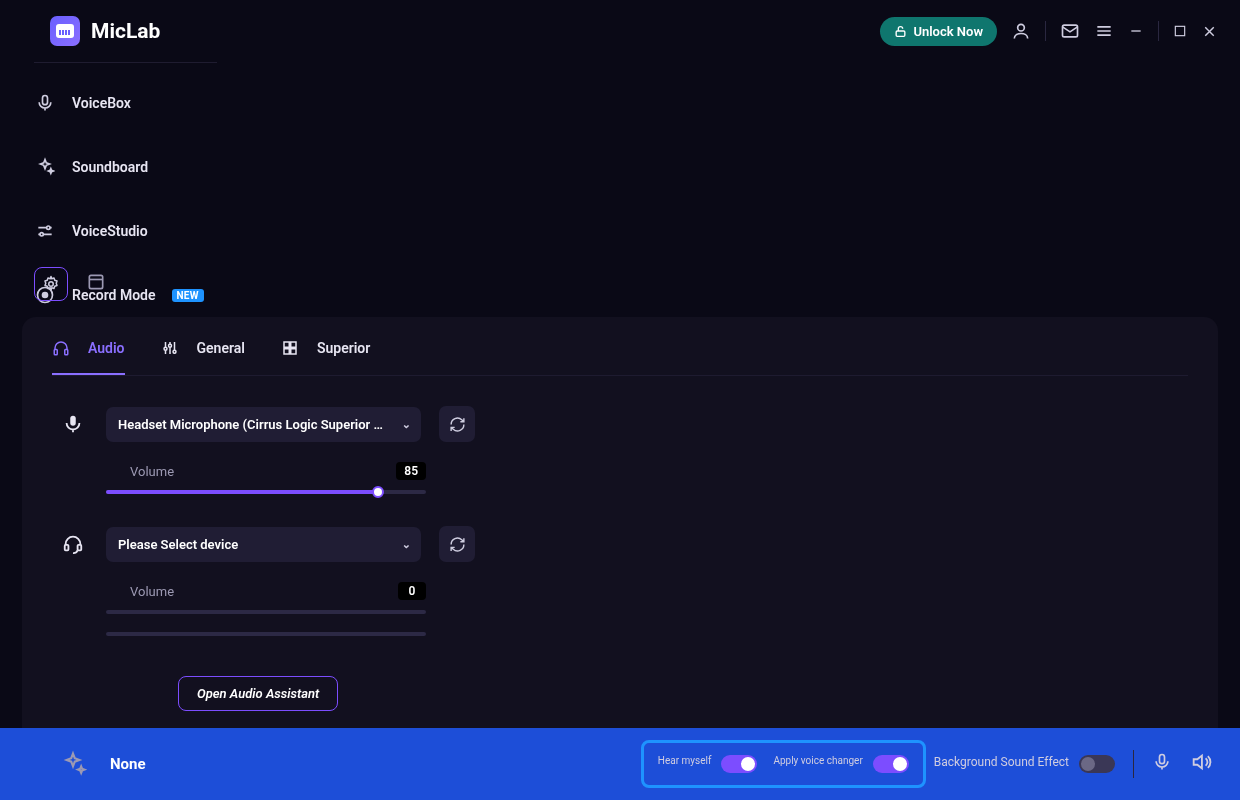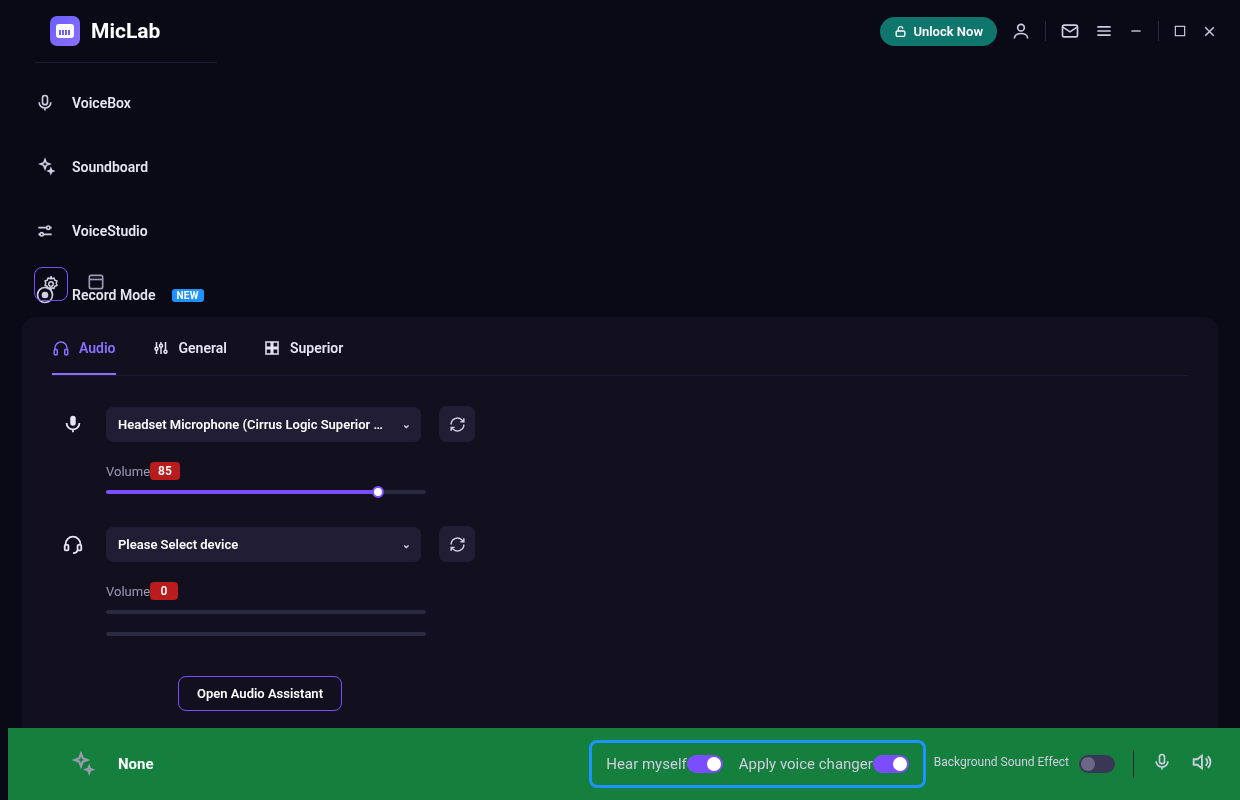--- a/index.html
+++ b/index.html
@@ -26,58 +26,58 @@
 .nav-icon { width: 22px; display:flex; justify-content:center; color:#cfcde0; }
 .badge-new { font-size: 10px; font-weight: 700; background: #1e93ff; color:#fff; padding: 1px 5px; border-radius: 3px; letter-spacing: .3px; }
 .sidebar-bottom { position:absolute; bottom: 4px; left: 34px; display:flex; gap: 18px; align-items:center; }
 .settings-activ { width: 34px; height: 34px; border: 1.5px solid #7c4dff; border-radius: 8px; display:flex; align-items:center; justify-content:center; color:#cfcde0; cursor:pointer; }
 .panel-icon { color:#9c99b3; cursor:pointer; }
 
 
 .main { flex: 1; padding: 12px 22px 0 22px; }
 .panel { background: #12101f; border-radius: 14px; height: 620px; padding: 0 30px 20px 30px; overflow:hidden; }
 .tabs { display: flex; gap: 36px; border-bottom: 1px solid #1e1b30; padding-top: 22px; }
-.tab { display: flex; align-items: center; gap: 9px; font-size: 14px; font-weight: 600; color: #e7e5f2; padding-bottom: 16px; cursor:pointer; border-bottom: 2px solid transparent; }
+.tab { display: flex; align-items: center; gap: 18px; font-size: 14px; font-weight: 600; color: #e7e5f2; padding-bottom: 16px; cursor:pointer; border-bottom: 2px solid transparent; }
 .tab.active { color: #8a6fff; border-bottom-color: #8a6fff; }
 .section { padding-top: 30px; padding-left: 6px; max-width: 700px; }
 
 .row-device { display:flex; align-items:center; gap: 18px; margin-bottom: 20px; }
 .device-icon { width: 30px; display:flex; justify-content:center; color:#e7e5f2; }
 .select { flex: 0 0 315px; background: #201d34; color:#fff; font-size: 13px; font-weight:600; padding: 10px 30px 10px 12px; border-radius: 7px; position:relative; overflow:hidden; white-space:nowrap; text-overflow:ellipsis; cursor:pointer; }
 .select .chev { position:absolute; right:10px; top:50%; transform:translateY(-50%); font-size:11px; color:#cfcde0; }
 .refresh { width: 36px; height: 36px; background: #201d34; border-radius: 7px; display:flex; align-items:center; justify-content:center; color:#cfcde0; cursor:pointer; }
 
 .ctrl { margin-left: 48px; max-width: 320px; margin-bottom: 32px; }
-.ctrl-head { display:flex; align-items:center; font-size: 13px; color:#9c99b3; margin-bottom: 10px; }
-.val-box { background: #b91c1c; color:#fff; font-size: 12px; font-weight:600; padding: 2px 8px; border-radius: 4px; min-width: 28px; text-align:center; }
+.ctrl-head { display:flex; justify-content:space-between; align-items:center; font-size: 13px; color:#9c99b3; margin-bottom: 10px; margin-left: 24px; }
+.val-box { background: #000000; color:#fff; font-size: 12px; font-weight:600; padding: 2px 8px; border-radius: 4px; min-width: 28px; text-align:center; }
 .slider { height: 4px; background: #2c2945; border-radius: 2px; position:relative; }
 .slider-fill { height:100%; background: #7c4dff; border-radius: 2px; }
 .slider-thumb { position:absolute; top:50%; width:12px; height:12px; background:#fff; border:2px solid #7c4dff; border-radius:50%; transform:translate(-50%,-50%); }
 
 .noise-row { display:flex; justify-content:space-between; align-items:center; font-size:13px; color:#9c99b3; margin-left:48px; max-width:320px; margin-bottom: 10px; }
 .noise-row .left { display:flex; align-items:center; gap:10px; }
 .mini-toggle { width:26px; height:14px; background:#2c2945; border-radius:7px; position:relative; cursor:pointer; }
 .mini-toggle .knob { position:absolute; width:10px; height:10px; background:#5a5775; border-radius:50%; top:2px; left:2px; }
 
-.assistant-btn { margin: 40px 0 36px 120px; background: transparent; border: 1.5px solid #7c4dff; color:#fff; font-size: 13px; font-weight:600; padding: 9px 18px; border-radius: 8px; cursor:pointer; }
+.assistant-btn { margin: 40px 0 36px 120px; background: transparent; border: 1.5px solid #7c4dff; color:#fff; font-size: 13px; font-weight:600; padding: 9px 18px; border-radius: 8px; cursor:pointer;font-style:italic; }
 
 .nre { margin-left: 48px; max-width: 470px; }
 .nre-head { display:flex; align-items:center; gap: 18px; font-size: 15px; color:#d0cde0; margin-bottom: 12px; }
 .nre-toggle { width:34px; height:18px; background:#3a3756; border-radius:9px; position:relative; cursor:pointer; }
 .nre-toggle .knob { position:absolute; width:14px; height:14px; background:#6b6885; border-radius:50%; top:2px; left:2px; }
 .nre-desc { font-size: 12.5px; line-height: 1.5; color:#6e6b86; }
 
 
-.bottombar { position:absolute; bottom:0; left:8px; right:0; height:72px; background:#15803d; display:flex; align-items:center; padding: 0 28px 0 54px; }
+.bottombar { position:absolute; bottom:0; left:0; right:0; height:72px; background:#1d4ed8; display:flex; align-items:center; padding: 0 28px 0 54px; }
 .status-left { display:flex; align-items:center; gap: 18px; }
 .status-icon { width:38px; height:38px;  border-radius:50%; display:flex; align-items:center; justify-content:center; color:#9c99b3; }
 .status-label { font-size:15px; font-weight:700; color:#fff; }
 .bottombar .spacer { flex:1; }
 .feature-box { display:flex; align-items:center; gap: 16px; border: 3px solid #1e93ff; border-radius: 8px; padding: 12px 14px; }
-.feat { display:flex; align-items:flex-end; font-size:15px; color:#d0cde0; }
+.feat { display:flex; align-items:flex-start; gap:10px; font-size:10px; color:#d0cde0; }
 .toggle { width:36px; height:18px; border-radius:9px; position:relative; cursor:pointer; }
 .toggle .knob { position:absolute; width:14px; height:14px; border-radius:50%; top:2px; }
 .toggle.on { background:#7c4dff; } .toggle.on .knob { right:2px; background:#fff; }
 .toggle.off { background:#3a3756; } .toggle.off .knob { left:2px; background:#6b6885; }
 .bg-feat { display:flex; align-items:flex-start; gap:10px; font-size:12px; color:#d0cde0; margin-left: 8px; }
 .bottom-sep { width:1px; height:28px; background:#2a2740; margin: 0 18px; }
 .bottom-icon { color:#cfcde0; cursor:pointer; }
 </style>
 </head>
 <body>

